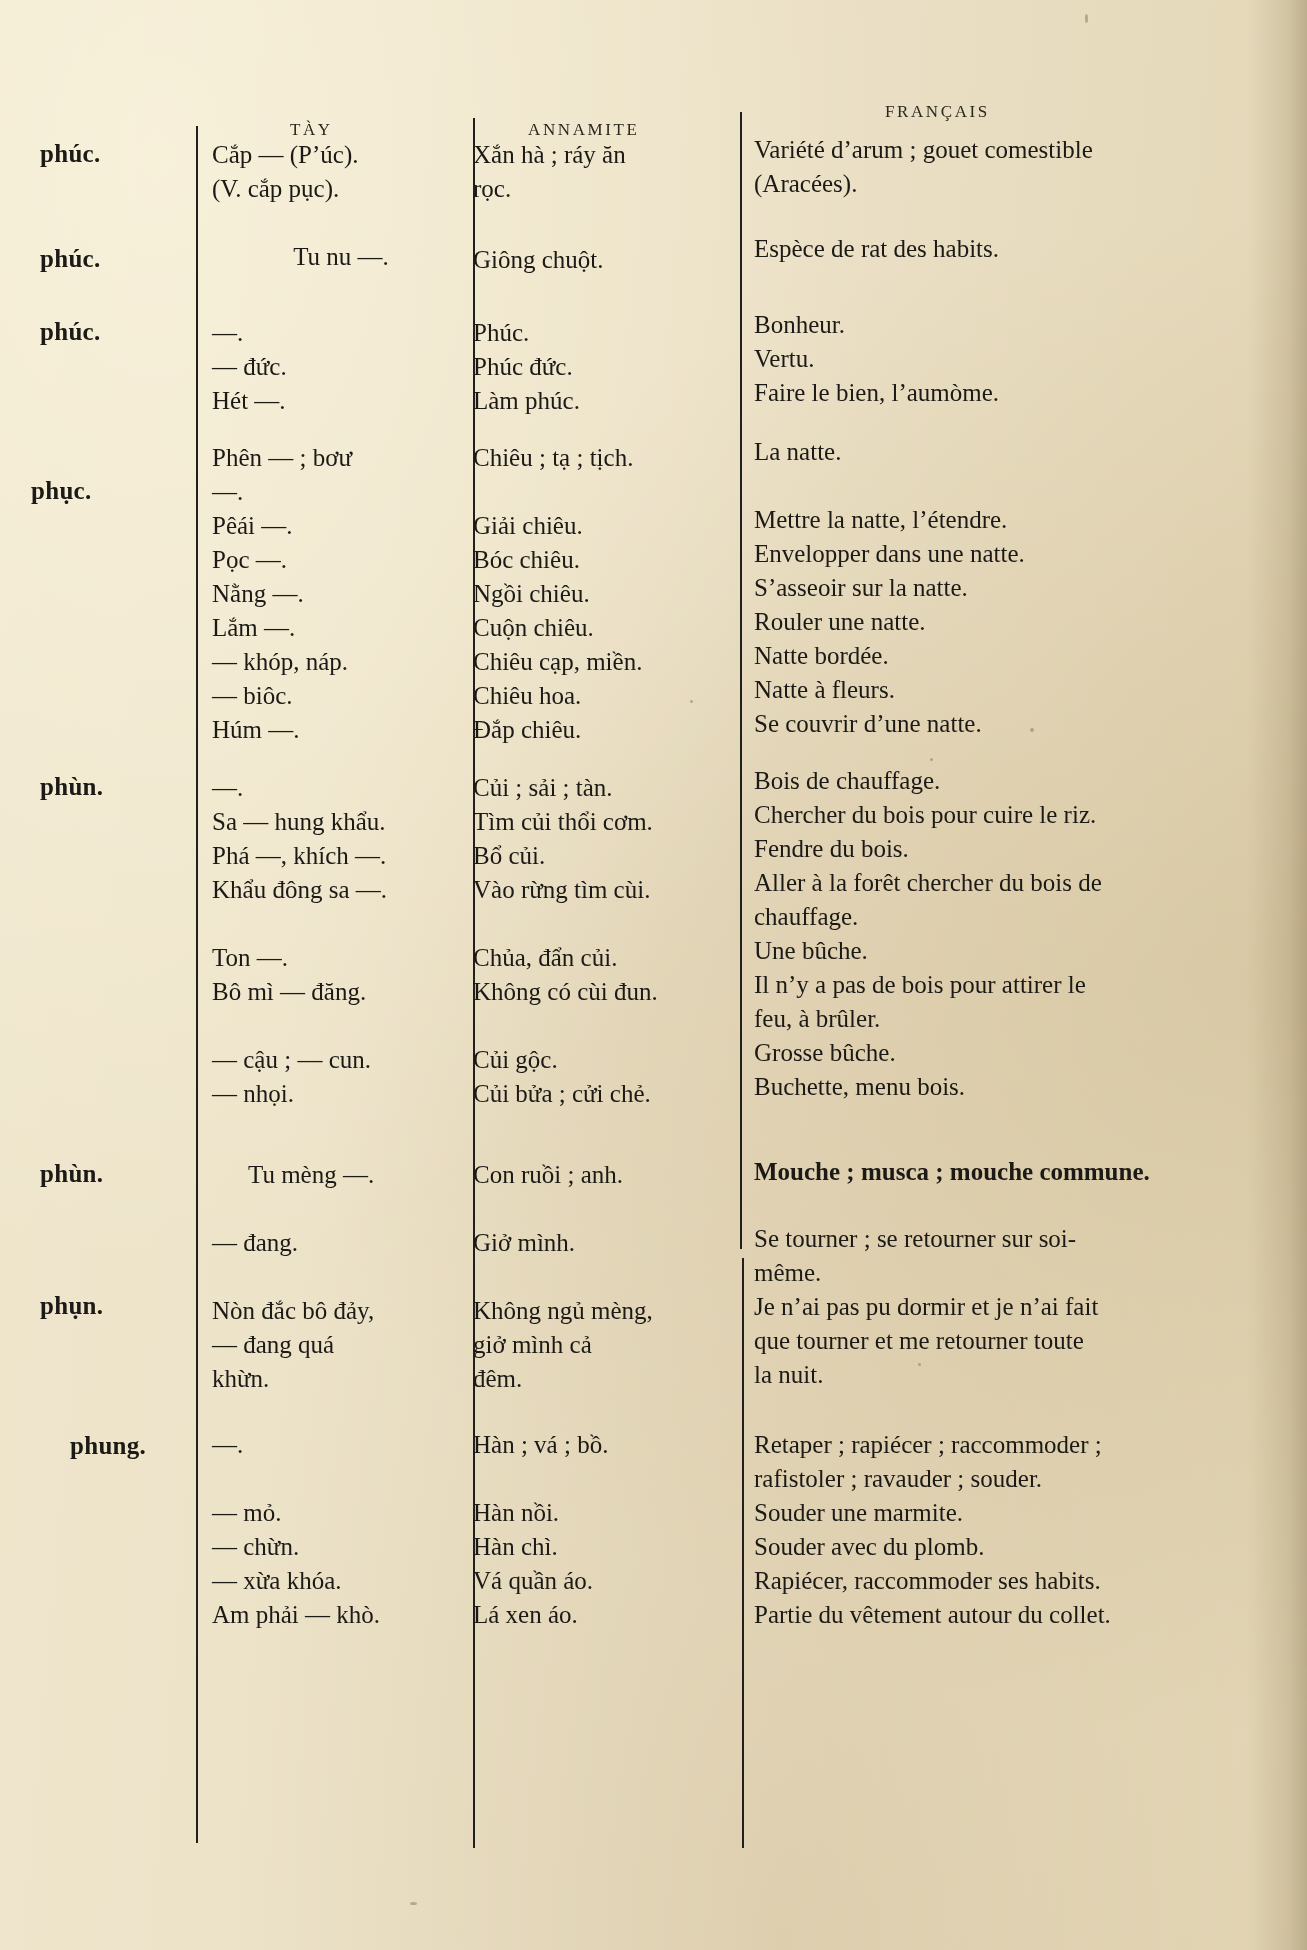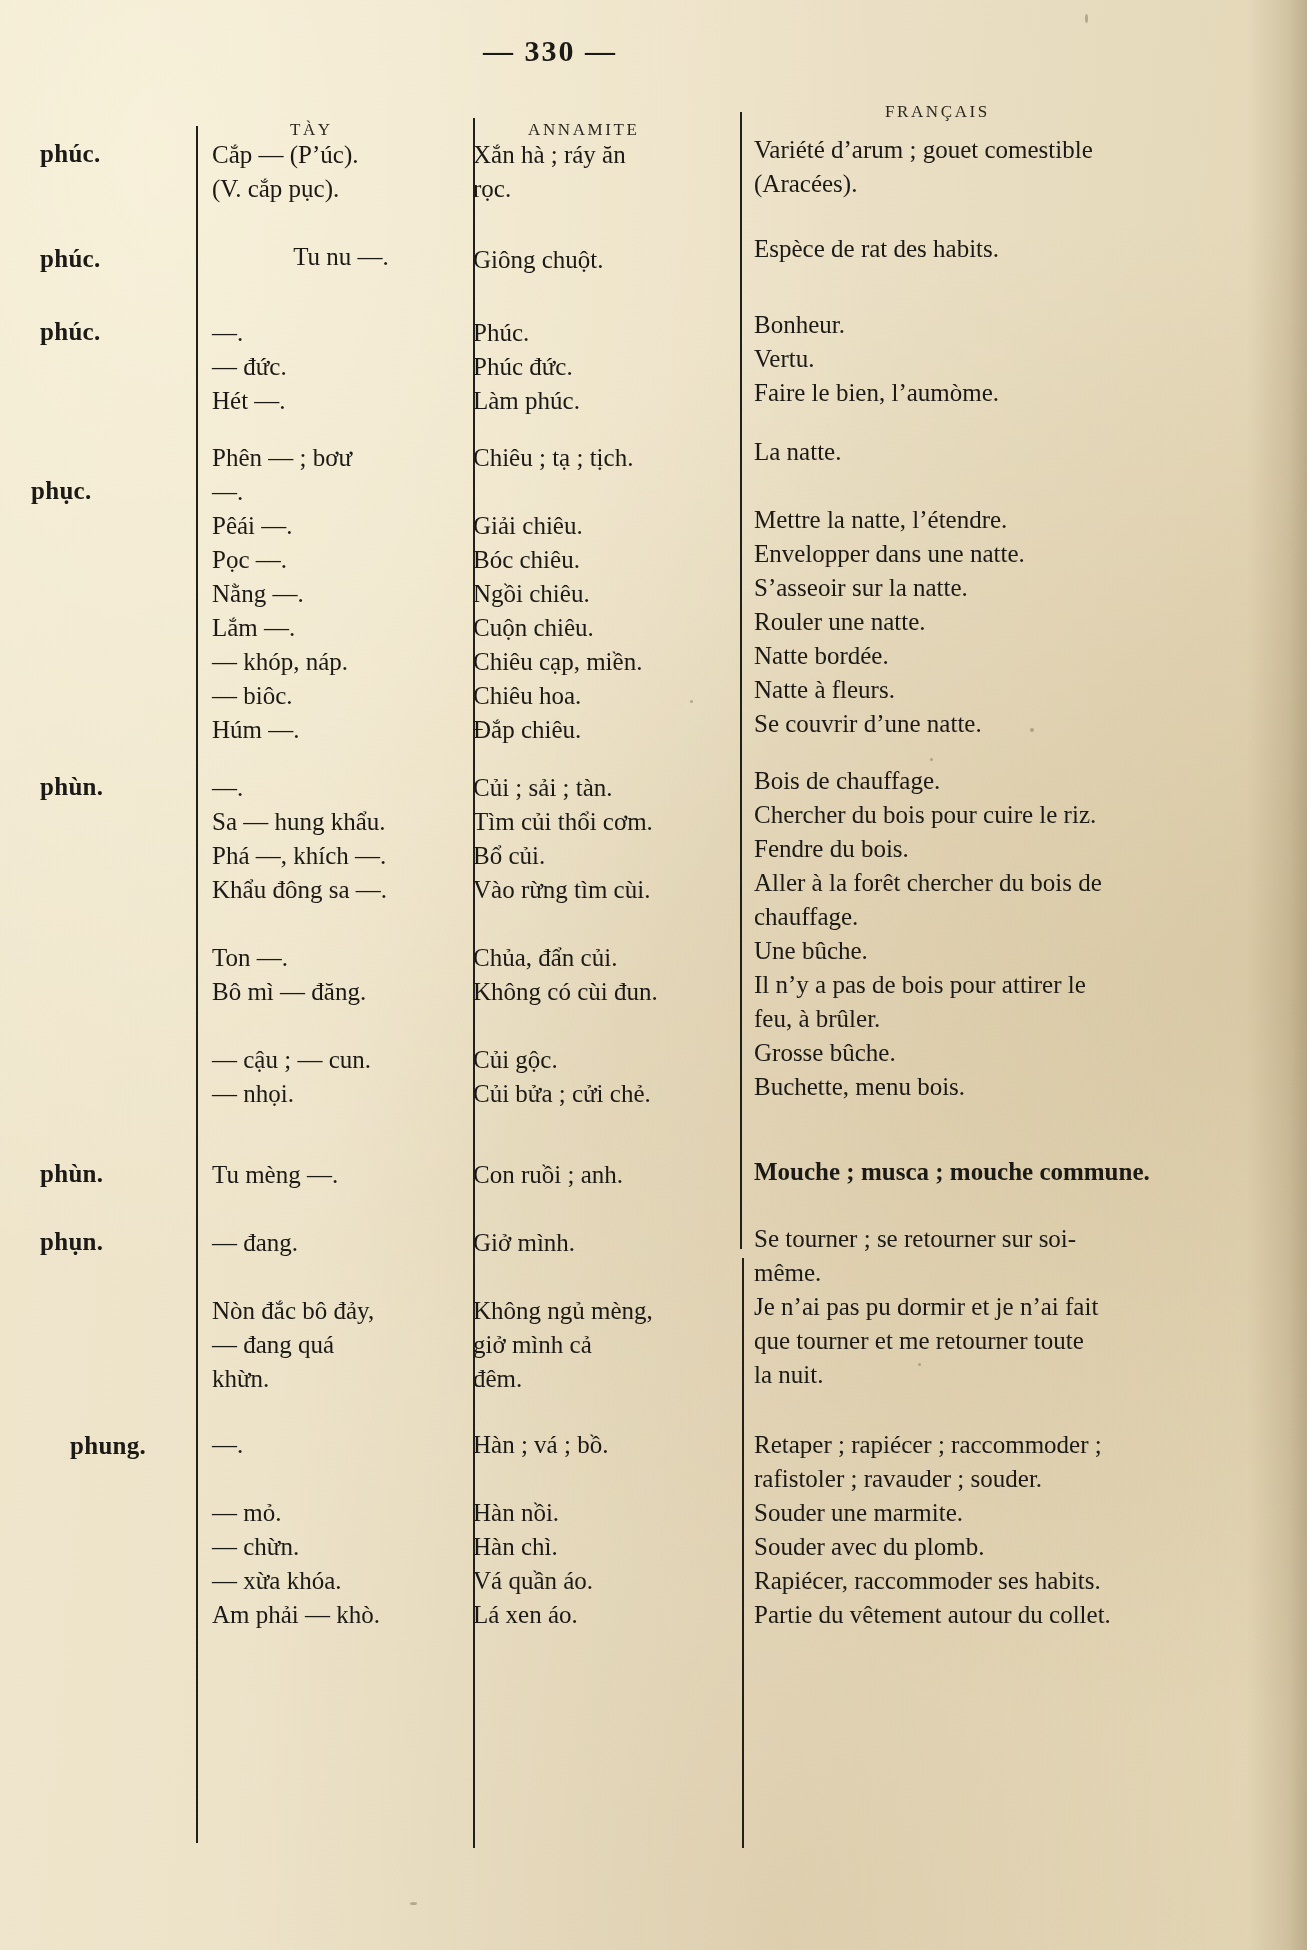--- a/index.html
+++ b/index.html
@@ -80,21 +80,20 @@
 
 <div class="speck" style="left:1085px;top:14px;width:3px;height:9px;"></div>
 <div class="speck" style="left:1030px;top:728px;width:4px;height:4px;"></div>
 <div class="speck" style="left:930px;top:758px;width:3px;height:3px;"></div>
 <div class="speck" style="left:410px;top:1902px;width:7px;height:3px;"></div>
 <div class="speck" style="left:690px;top:700px;width:3px;height:3px;"></div>
 <div class="speck" style="left:918px;top:1363px;width:3px;height:3px;"></div>
 
 <div class="page">
 
-  <div class="folio">—  330  —</div>
 
   <div class="rule r1"></div>
   <div class="rule r2"></div>
   <div class="rule r3"></div>
   <div class="rule r3b"></div>
 
   <div class="col-head ch-tay">TÀY</div>
   <div class="col-head ch-ann">ANNAMITE</div>
   <div class="col-head ch-fra">FRANÇAIS</div>
 
@@ -188,27 +187,27 @@
       chauffage.
 Une bûche.
 Il n’y a pas de bois pour  attirer le
       feu, à brûler.
 Grosse bûche.
 Buchette, menu bois.</div>
   </div>
 
   <div class="entry">
     <div class="hw" style="left:40px;top:1160px;">phùn.</div>
-    <div class="cell c-tay" style="top:1158px;">Tu mèng —.</div>
+    <div class="cell c-tay" style="top:1158px;margin-left:36px;">Tu mèng —.</div>
     <div class="cell c-ann" style="top:1158px;">Con ruồi ; anh.</div>
     <div class="cell c-fra wide" style="top:1155px;font-weight:bold;">Mouche ; musca ; mouche commune.</div>
   </div>
 
   <div class="entry">
-    <div class="hw" style="left:40px;top:1228px;">phụn.</div>
+    <div class="hw" style="left:40px;top:1292px;">phụn.</div>
     <div class="cell c-tay" style="top:1226px;">— đang.
 
 Nòn đắc bô đảy,
    — đang quá
    khừn.</div>
     <div class="cell c-ann" style="top:1226px;">Giở mình.
 
 Không ngủ mèng,
    giở mình cả
    đêm.</div>

